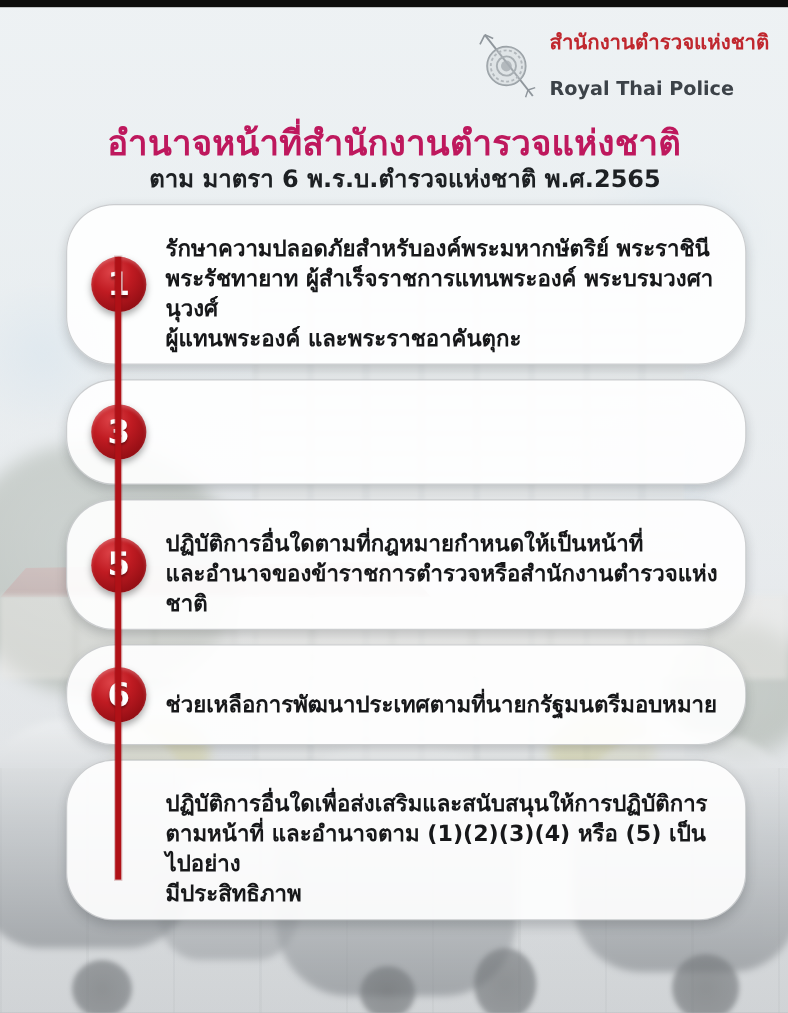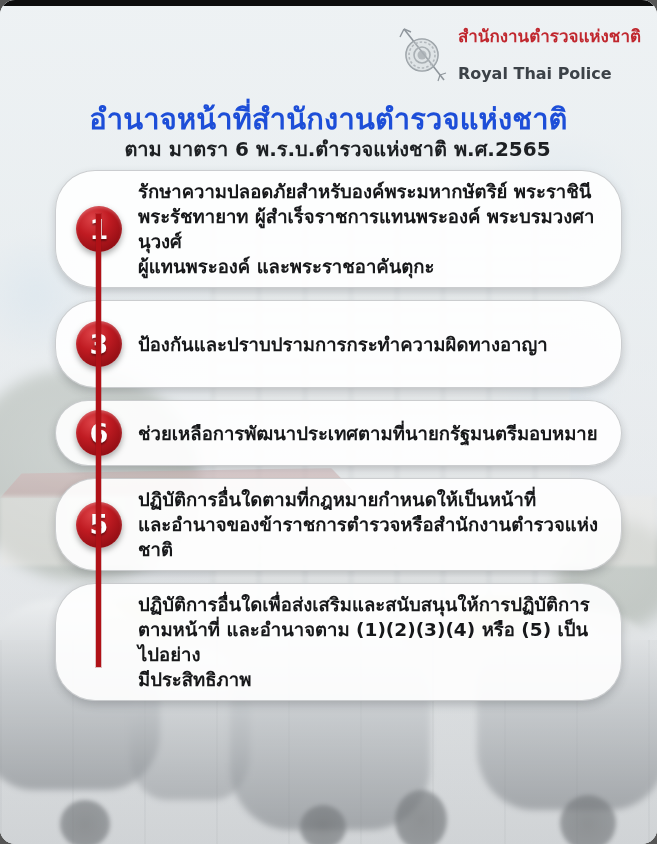--- a/index.html
+++ b/index.html
@@ -5,21 +5,20 @@
   * { margin: 0; padding: 0; box-sizing: border-box; }
   html, body { background: #555; }
   body { font-family: "DejaVu Sans", "Liberation Sans", sans-serif; }
 
   .poster {
     position: relative;
     width: 657px; height: 844px;
     margin: 0 auto;
     background: #e8ecee;
     overflow: hidden;
-    border-radius: 15px;
   }
 
   .top-bar {
     position: absolute; top: 0; left: 0; right: 0; height: 6px;
     background: #0d0d0d; z-index: 6;
   }
 
   
   .photo-bg { position: absolute; inset: 0; z-index: 0; }
   .sky {
@@ -100,21 +99,21 @@
     position: absolute; top: 26px; right: 16px; z-index: 5;
     display: flex; align-items: center; gap: 6px;
   }
   .emblem { width: 58px; height: 58px; flex: 0 0 auto; }
   .logo-text { display: flex; flex-direction: column; line-height: 1.15; }
   .logo-thai { color: #c0272e; font-weight: 700; font-size: 17px; }
   .logo-eng { color: #3c4248; font-weight: 600; font-size: 16px; margin-top: 19px; }
 
   .title {
     position: absolute; top: 96px; left: 0; width: 100%; z-index: 5;
-    text-align: center; color: #1d4ed8; font-weight: 800; font-size: 29px;
+    text-align: center; color: #be185d; font-weight: 800; font-size: 29px;
     letter-spacing: 0.2px;
   }
   .subtitle {
     position: absolute; top: 133px; left: 0; width: 100%; z-index: 5;
     text-align: center; color: #1d2023; font-weight: 600; font-size: 20px; padding-left: 18px;
   }
 
   
   .items {
     position: absolute; top: 170px; left: 55px; width: 567px; z-index: 2;
@@ -124,21 +123,21 @@
     background: #b01117; z-index: 3;
     box-shadow: 0 0 0 1px rgba(140,15,20,0.25);
   }
   .item {
     position: relative; margin-bottom: 12px;
     background: rgba(255,255,255,0.9);
     border: 1px solid rgba(110,116,120,0.35);
     border-radius: 40px;
     box-shadow: 0 4px 9px rgba(40,45,50,0.22);
     display: flex; align-items: center;
-    padding: 8px 22px 8px 82px;
+    padding: 24px 22px 8px 82px;
     z-index: 1;
   }
   .item:nth-child(2) { min-height: 88px; }
   .item:nth-child(3) { min-height: 88px; }
   .item:nth-child(4) { min-height: 66px; }
   .item:nth-child(5) { min-height: 84px; }
   .item:nth-child(6) { min-height: 86px; }
   .item:nth-child(7) { min-height: 66px; }
   .item:nth-child(8) { min-height: 92px; margin-bottom: 0; }
 
@@ -221,37 +220,36 @@
       <div class="item-text">รักษาความปลอดภัยสำหรับองค์พระมหากษัตริย์ พระราชินี
 พระรัชทายาท ผู้สำเร็จราชการแทนพระองค์ พระบรมวงศานุวงศ์
 ผู้แทนพระองค์ และพระราชอาคันตุกะ</div>
     </div>
 
 
     <div class="item">
       <div class="circle">
           <span>3</span>
         </div>
-      <div class="item-text">ป้องกันและปราบปรามการกระทำความผิดทางอาญา</div>
-    </div>
-
-
-    <div class="item">
-      <div class="circle">
-          <span>6</span>
-        </div>
-      <div class="item-text">ช่วยเหลือการพัฒนาประเทศตามที่นายกรัฐมนตรีมอบหมาย</div>
-    </div>
+    </div>
+
 
     <div class="item">
       <div class="circle">
           <span>5</span>
         </div>
       <div class="item-text">ปฏิบัติการอื่นใดตามที่กฎหมายกำหนดให้เป็นหน้าที่
 และอำนาจของข้าราชการตำรวจหรือสำนักงานตำรวจแห่งชาติ</div>
+    </div>
+
+    <div class="item">
+      <div class="circle">
+          <span>6</span>
+        </div>
+      <div class="item-text">ช่วยเหลือการพัฒนาประเทศตามที่นายกรัฐมนตรีมอบหมาย</div>
     </div>
 
     <div class="item">
 
       <div class="item-text">ปฏิบัติการอื่นใดเพื่อส่งเสริมและสนับสนุนให้การปฏิบัติการ
 ตามหน้าที่ และอำนาจตาม (1)(2)(3)(4) หรือ (5) เป็นไปอย่าง
 มีประสิทธิภาพ</div>
     </div>
   </div>
 

